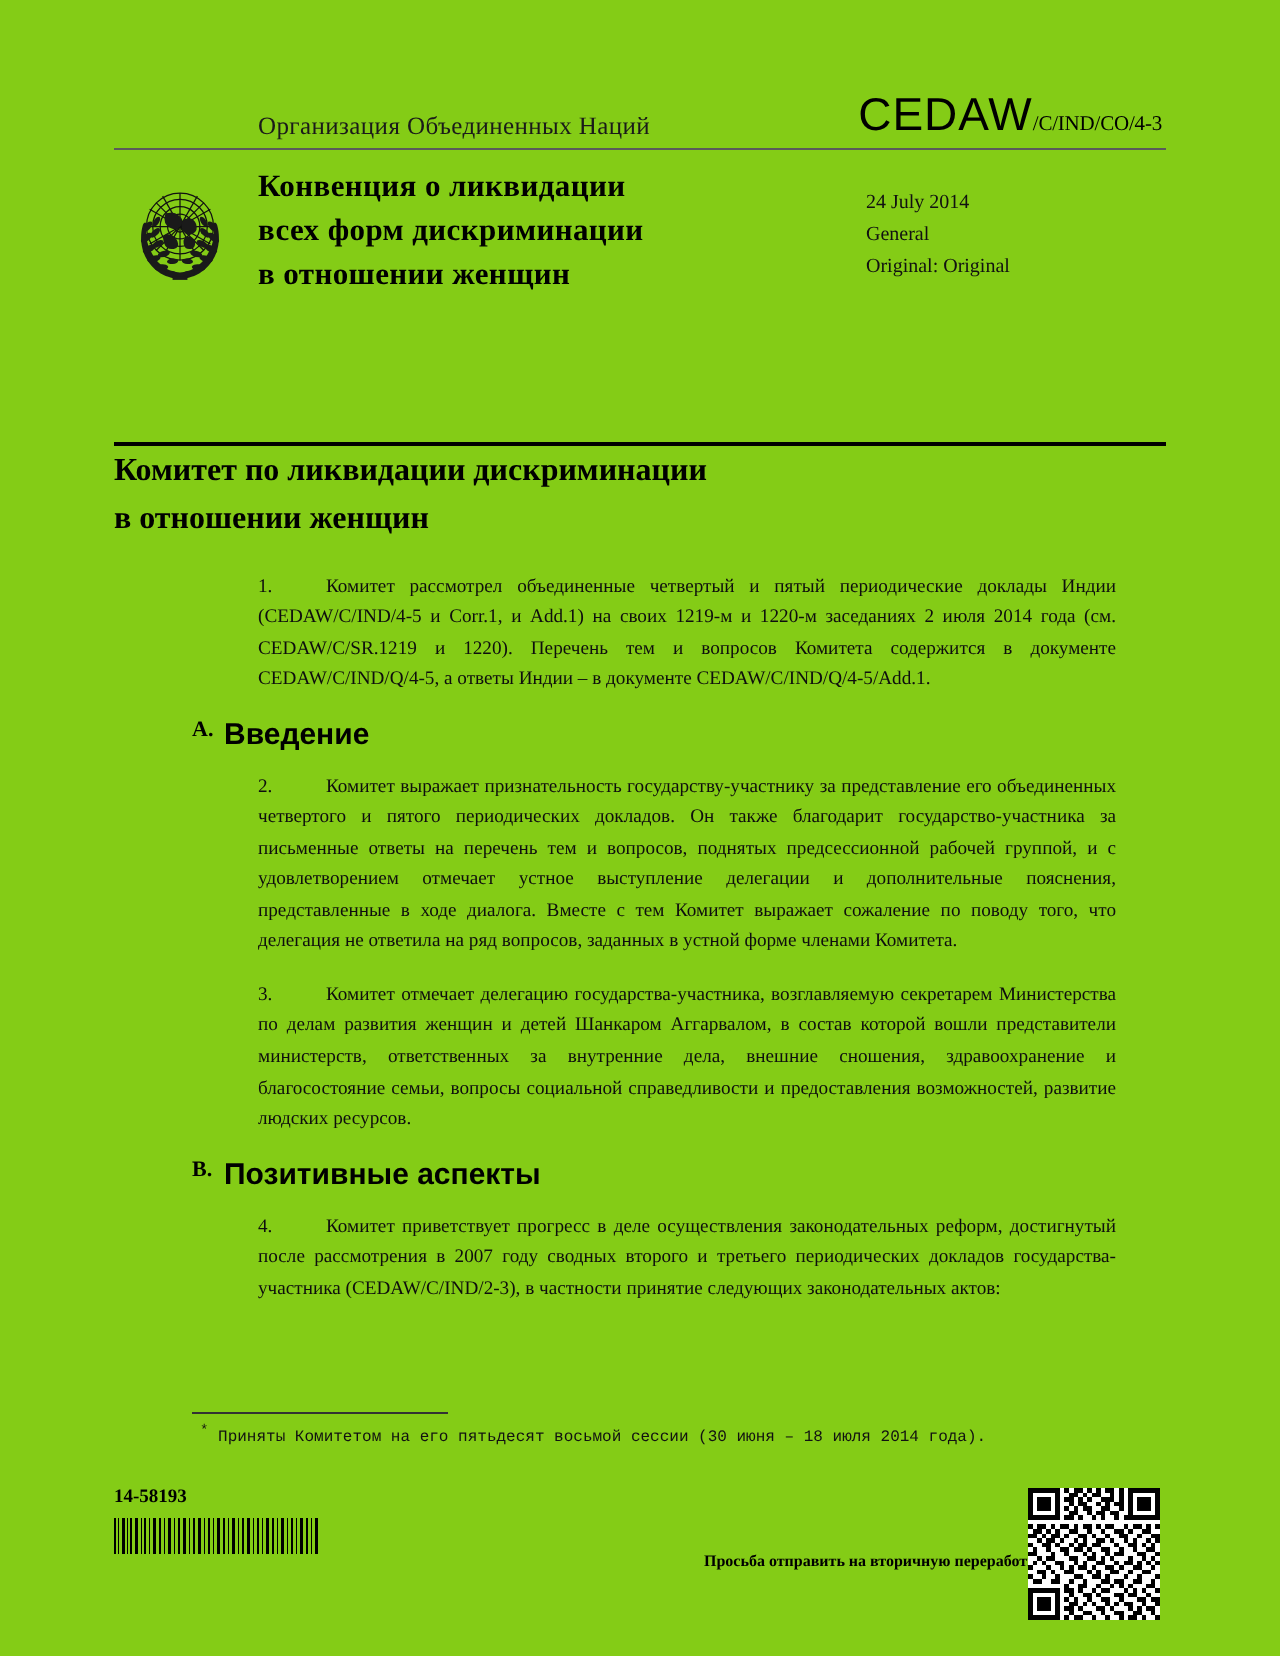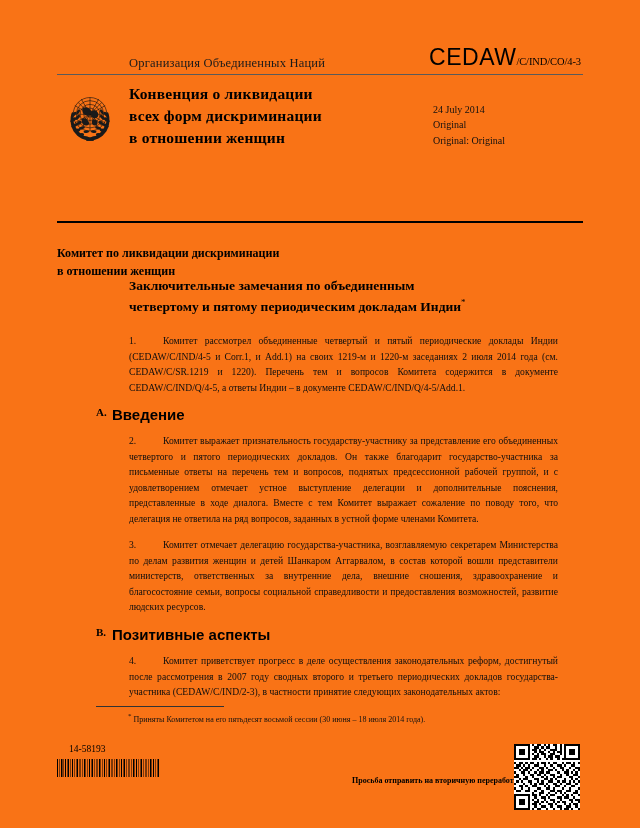--- a/index.html
+++ b/index.html
@@ -7,21 +7,21 @@
     padding: 0;
     background: #6e6e6e;
   }
   body {
     font-family: "Liberation Serif", "DejaVu Serif", serif;
   }
   .page {
     position: relative;
     width: 640px;
     height: 828px;
-    background: #f97316;
+    background: #84cc16;
     overflow: hidden;
     box-sizing: border-box;
   }
 
   
   .masthead {
     position: absolute;
     left: 57px;
     top: 44px;
     width: 526px;
@@ -57,21 +57,21 @@
     color: #000;
     letter-spacing: -0.1px;
   }
   .mh-rule {
     border-top: 1px solid #5a5a5a;
     width: 100%;
     height: 0;
   }
   .mh-body {
     display: flex;
-    align-items: flex-end;
+    align-items: center;
     padding-top: 8px;
   }
   .emblem {
     width: 62px;
     height: 62px;
     flex: 0 0 62px;
     margin-left: 2px;
     margin-top: 2px;
   }
   .conv-title {
@@ -101,25 +101,25 @@
     top: 221px;
     width: 526px;
     height: 2px;
     background: #000;
   }
 
   
   .committee {
     position: absolute;
     left: 57px;
-    top: 244px;
+    top: 224px;
     width: 400px;
     font-family: "Liberation Serif", serif;
     font-weight: bold;
-    font-size: 12px;
+    font-size: 16px;
     line-height: 1.5;
     color: #000;
   }
 
   
   .content {
     position: absolute;
     left: 96px;
     top: 276px;
     width: 462px;
@@ -187,45 +187,46 @@
     top: 706px;
     width: 462px;
   }
   .footnote-rule {
     width: 128px;
     height: 1px;
     background: #333;
     margin-bottom: 5px;
   }
   .footnote-text {
-    font-family: Liberation Serif, serif;
+    font-family: Liberation Mono, monospace;
     font-size: 8px;
     color: #111;
-    margin-left: 32px;
+    margin-left: 4px;
     line-height: 1.4;
   }
   .footnote-text sup {
     font-size: 7px;
   }
 
   
   .footer {
     position: absolute;
     left: 57px;
     top: 744px;
     width: 526px;
     height: 52px;
   }
   .job-number {
     position: absolute;
-    left: 12px;
+    left: 0;
     top: 0;
     font-family: "Liberation Serif", serif;
     font-size: 9.5px;
     color: #000;
+    font-weight: bold;
   }
   .barcode {
     position: absolute;
     left: 0;
     top: 15px;
     width: 103px;
     height: 18px;
   }
   .recycle-text {
     position: absolute;
@@ -320,41 +321,35 @@
       </svg>
 
       <div class="conv-title">
         <div>Конвенция о ликвидации</div>
         <div>всех форм дискриминации</div>
         <div>в отношении женщин</div>
       </div>
 
       <div class="distr-block">
         <div>24 July 2014</div>
-        <div>Original</div>
+        <div>General</div>
         <div>Original: Original</div>
       </div>
     </div>
   </div>
 
   <div class="thick-rule"></div>
 
   <div class="committee">
     <div>Комитет по ликвидации дискриминации</div>
     <div>в отношении женщин</div>
   </div>
 
   <div class="content">
 
-    <div class="doc-title">
-      <div>Заключительные замечания по объединенным</div>
-      <div>
-        <span>четвертому и пятому периодическим докладам Индии</span><sup>*</sup>
-      </div>
-    </div>
 
     <p class="para">
       <span class="pnum">1.</span><span>Комитет рассмотрел объединенные четвертый и пятый периодические доклады Индии (CEDAW/C/IND/4-5 и Corr.1, и Add.1) на своих 1219-м и 1220-м заседаниях 2 июля 2014 года (см. CEDAW/C/SR.1219 и 1220). Перечень тем и вопросов Комитета содержится в документе CEDAW/C/IND/Q/4-5, а ответы Индии – в документе CEDAW/C/IND/Q/4-5/Add.1.</span>
     </p>
 
     <div class="section-head">
       <span class="section-letter">A.</span>
       <span class="section-label">Введение</span>
     </div>
 

